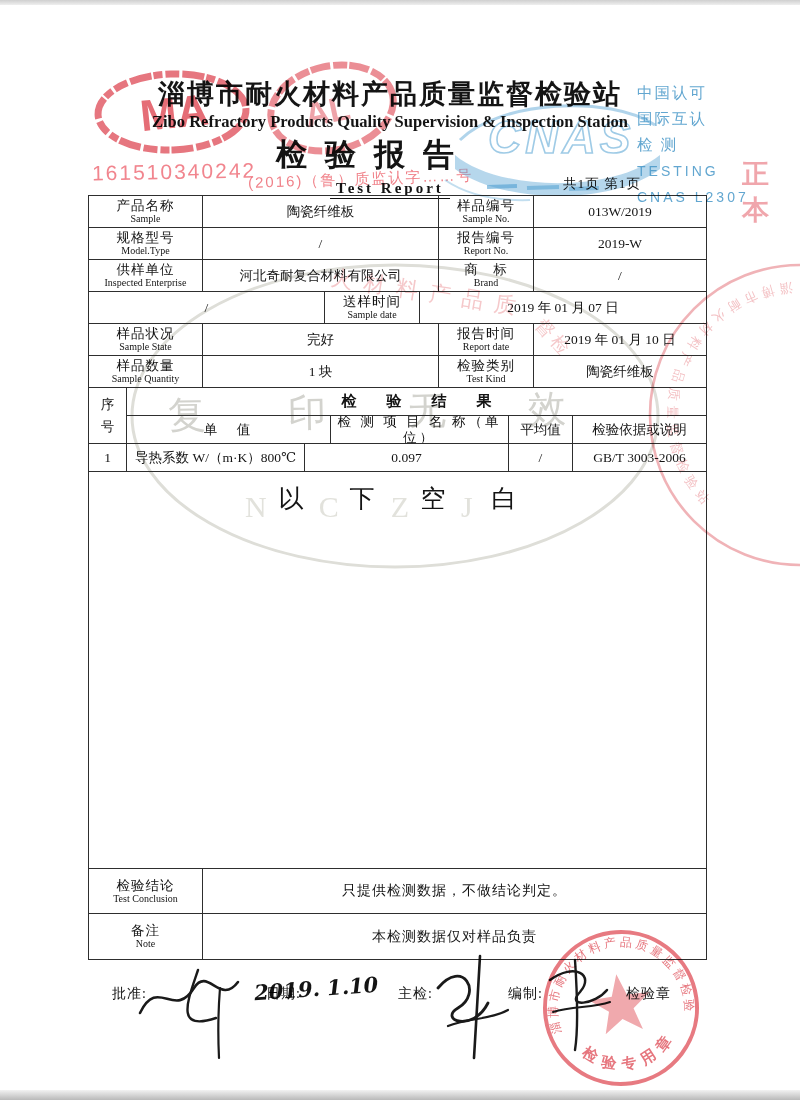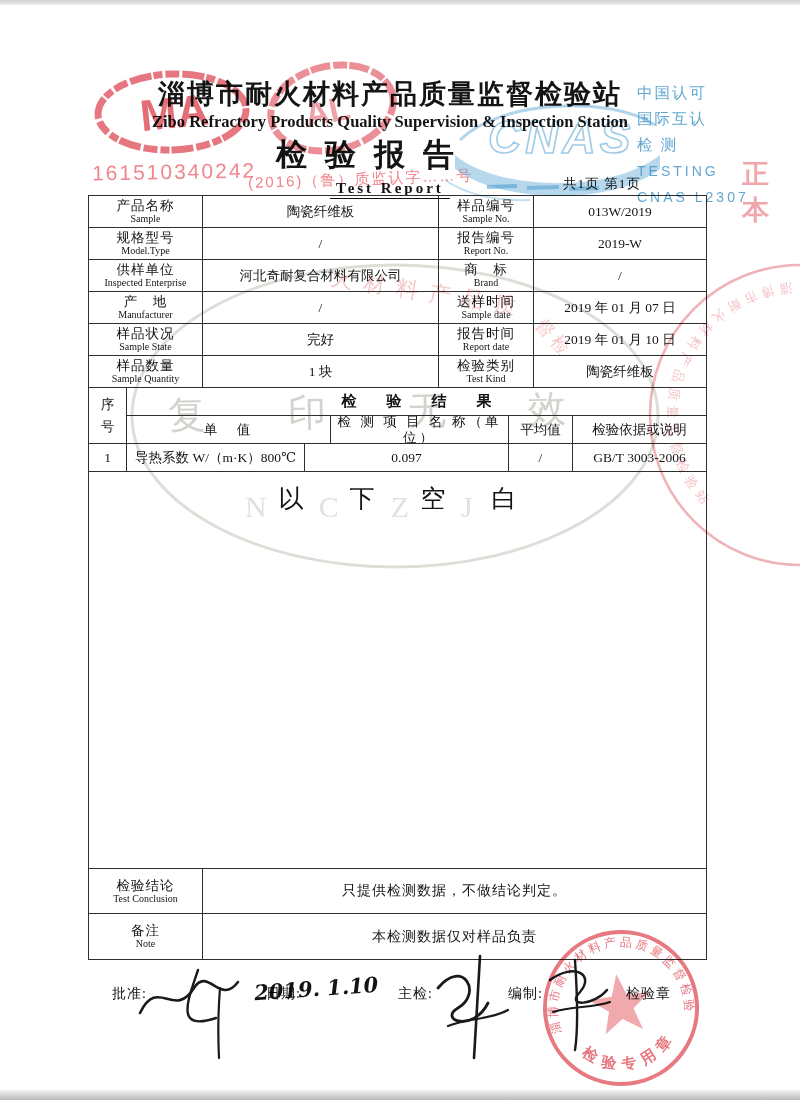--- a/index.html
+++ b/index.html
@@ -111,24 +111,20 @@
         <span class="lbl-en" style="font-size:10px;">Inspected Enterprise</span>
       </div>
     <div class="cell c2 val">河北奇耐复合材料有限公司</div>
     <div class="cell c3">
         <span class="lbl-cn">商　标</span>
         <span class="lbl-en">Brand</span>
       </div>
     <div class="cell c4 val">/</div>
   </div>
   <div class="trow info-row">
-    <div class="cell c1">
-        <span class="lbl-cn">产　地</span>
-        <span class="lbl-en">Manufacturer</span>
-      </div>
     <div class="cell c2 val">/</div>
     <div class="cell c3">
         <span class="lbl-cn">送样时间</span>
         <span class="lbl-en">Sample date</span>
       </div>
     <div class="cell c4 val">2019 年 01 月 07 日</div>
   </div>
   <div class="trow info-row">
     <div class="cell c1">
         <span class="lbl-cn">样品状况</span>

